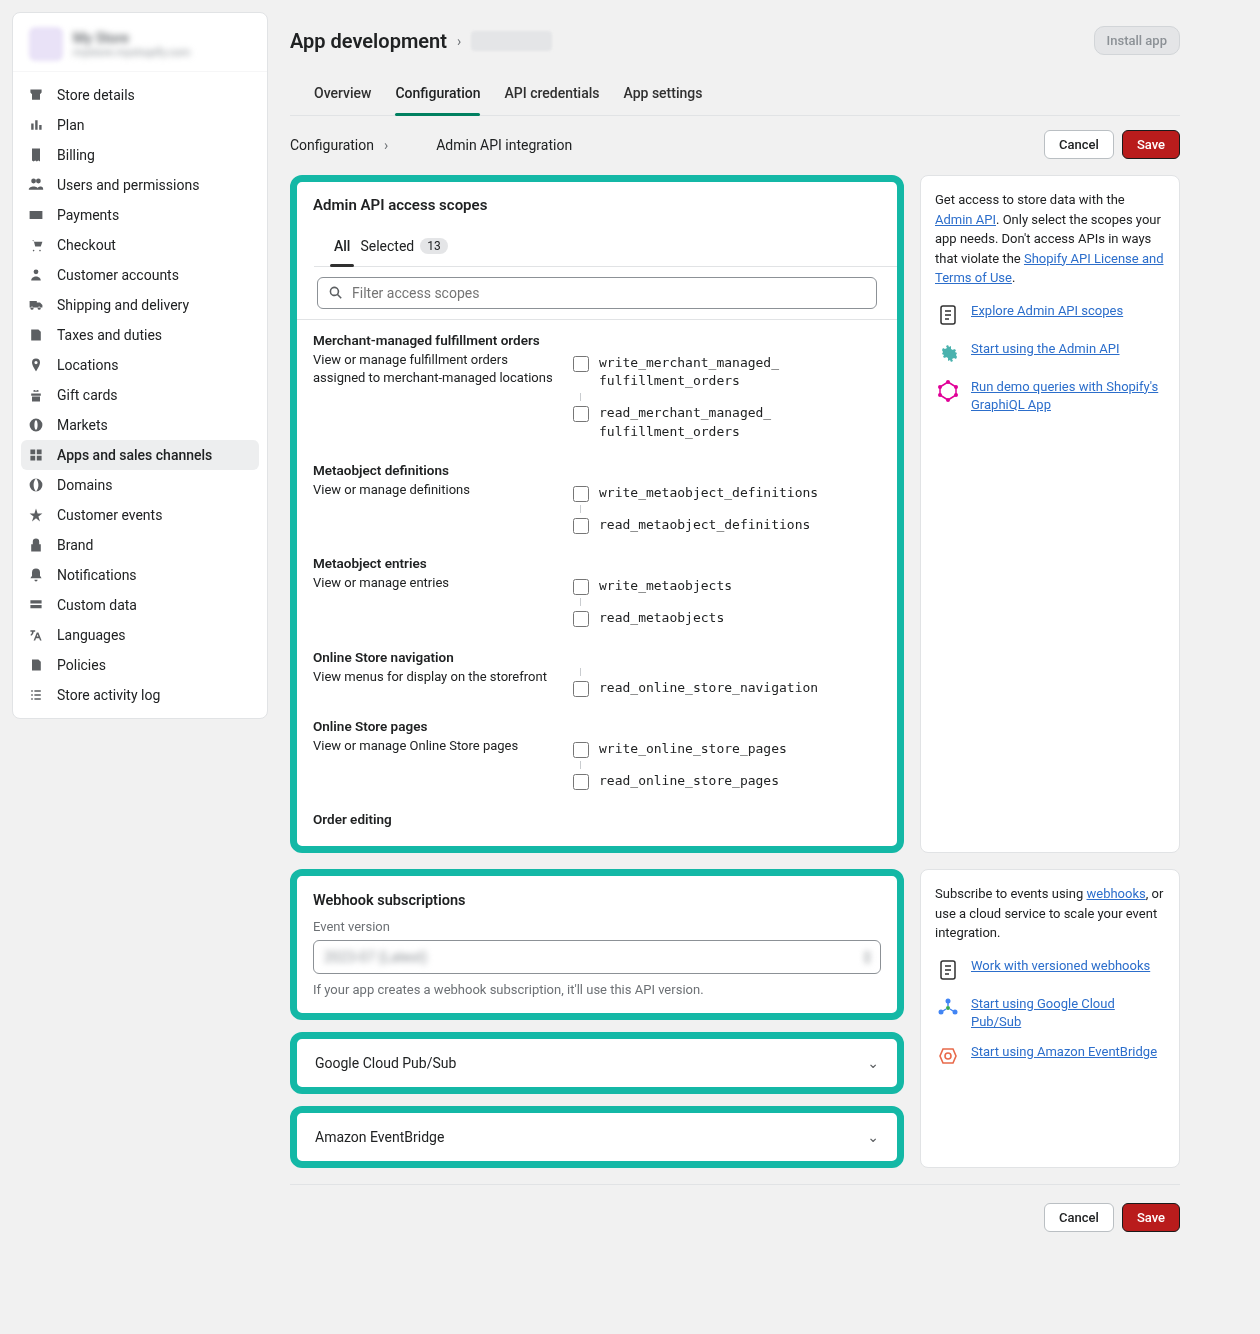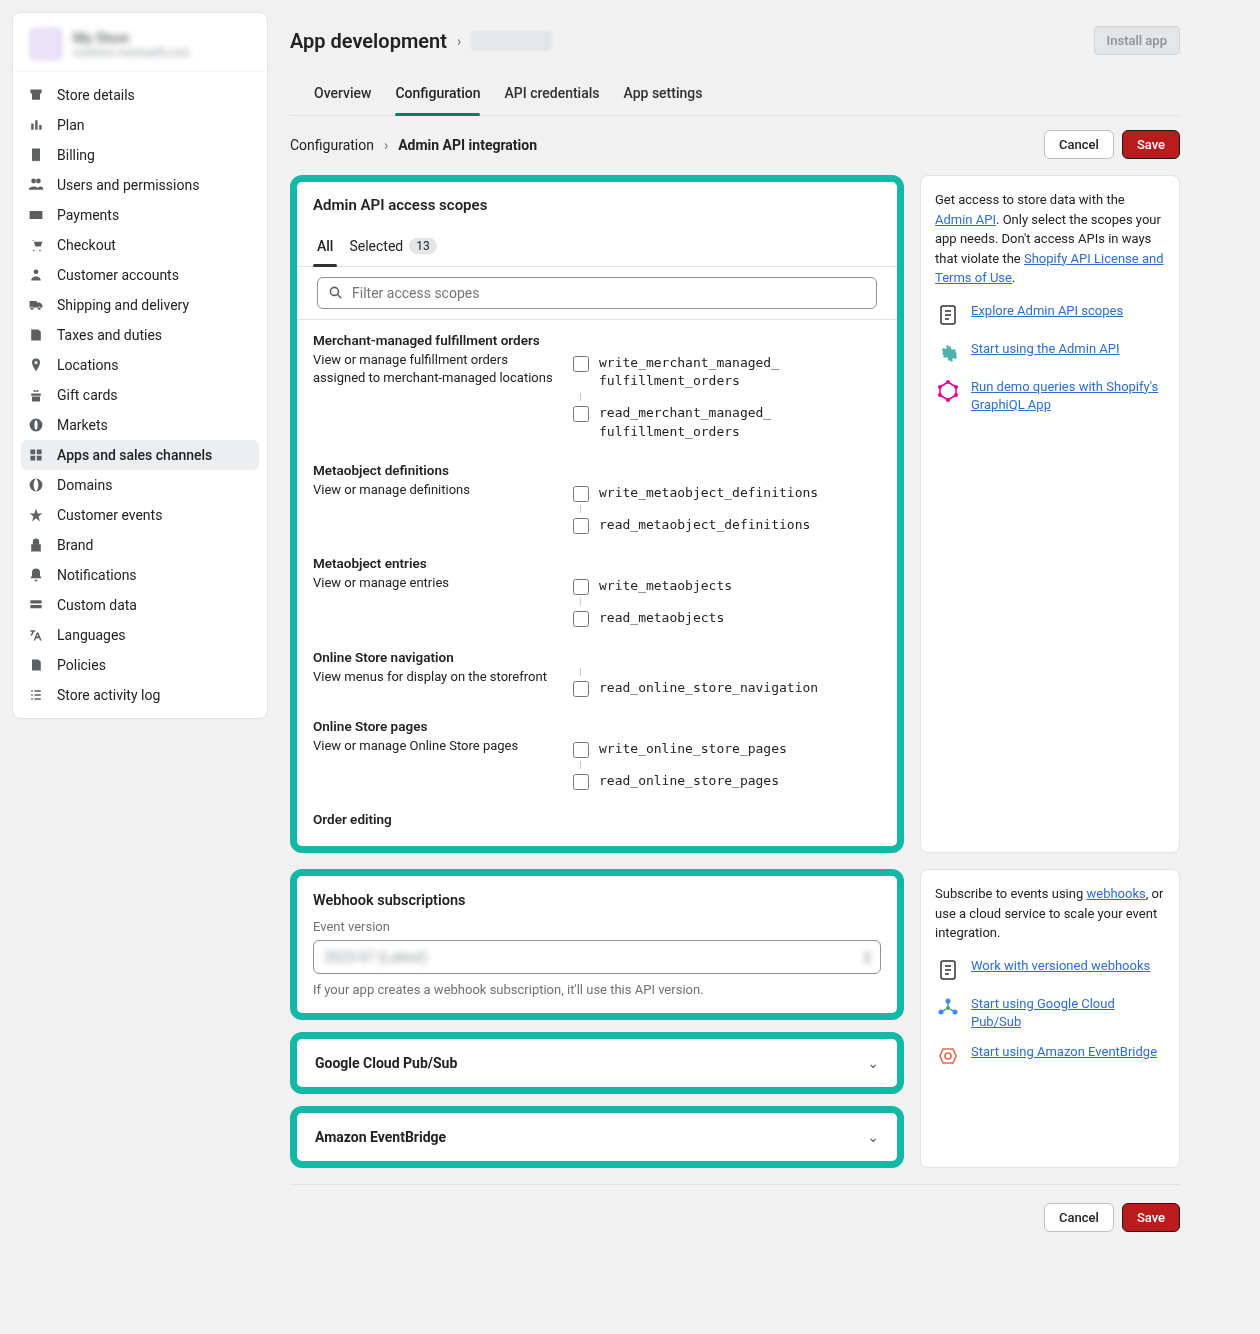--- a/index.html
+++ b/index.html
@@ -19,44 +19,44 @@
   .nav-item.active { background:#edeeef; border-radius:6px; margin: 0 8px; padding: 6px 6px; font-weight:500;}
   .nav-item.active .nav-icon { margin-left:0;}
 
   
   .main { flex:1; padding: 16px 40px 40px 10px; max-width: 940px;}
   .page-head { display:flex; align-items:center; justify-content:space-between; padding: 10px 0 16px 0;}
   .page-title-wrap { display:flex; align-items:center; gap:10px; }
   .page-title { font-size: 20px; font-weight:600;}
   .chev { color:#6d7175;}
   .app-name-blur { display:inline-block; background:#e4e5e7; color:#e4e5e7; border-radius:4px; padding:2px 18px; filter: blur(1px); font-weight:600;}
-  .install-btn { background:#e4e5e7; color:#8c9196; border:1px solid #d2d5d8; padding:6px 12px; border-radius:4px; font-size:13px; font-weight:500; cursor:not-allowed;}
+  .install-btn { background:#e4e5e7; color:#8c9196; border:1px solid #d2d5d8; padding:6px 12px; border-radius:10px; font-size:13px; font-weight:500; cursor:not-allowed;}
   .tabs { display:flex; gap:24px; border-bottom:1px solid #e1e3e5; padding: 0 0 0 24px;}
   .tab { padding: 14px 0 14px 0; font-size:14px; color:#303030; cursor:pointer; position:relative; font-weight:500;}
   .tab.active::after { content:""; position:absolute; left:0; right:0; bottom:-1px; height:3px; background:#008060; border-radius:2px;}
   .tab.active { color:#202223; }
 
   .subhead { display:flex; justify-content:space-between; align-items:center; padding:14px 0 16px 0;}
   .breadcrumb { display:flex; gap:10px; align-items:center; font-size:14px;}
-  .breadcrumb span:last-child { font-weight:700; }
+  .breadcrumb span:last-child { font-weight:400;margin-left:38px; }
   .btn-group { display:flex; gap:8px; }
   .btn { padding:6px 14px; border-radius:6px; font-size:13px; font-weight:500; cursor:pointer; border:1px solid #babfc3; background:#fff; color:#202223;}
   .btn.primary { background:#b91c1c; border-color:#1a1a1a; color:#fff;}
 
   .content-row { display:flex; gap:16px; margin-bottom:16px;}
   .card { background:#fff; border:7px solid #14b8a6; border-radius:12px; flex:1; }
   .side-card { width: 260px; flex:0 0 260px; background:#fff; border:1px solid #e1e3e5; border-radius:8px; padding:14px; font-size:13px;}
   .side-card p { line-height:1.5; margin-bottom:14px; color:#202223;}
   .side-card a { color:#2c6ecb; text-decoration:underline; }
   .side-link-row { display:flex; gap:10px; align-items:flex-start; margin: 8px 0 12px 0;}
   .side-link-row .link-icon { width:26px; height:26px; flex-shrink:0; display:flex; align-items:center; justify-content:center;}
   .side-link-row a { font-size:13px; line-height:1.4;}
 
   .card-header { padding:14px 16px; font-weight:600; font-size:15px;}
-  .scope-tabs { display:flex; gap:8px; border-bottom:1px solid #e1e3e5; padding:0 16px;}
+  .scope-tabs { display:flex; gap:2px; border-bottom:1px solid #e1e3e5; padding:0 16px;margin-left:17px;}
   .scope-tab { padding:10px 4px 12px 4px; font-size:14px; cursor:pointer; display:flex; align-items:center; gap:6px; position:relative;}
   .scope-tab.active { font-weight:500;}
   .scope-tab.active::after { content:""; position:absolute; left:0; right:0; bottom:-1px; height:3px; background:#303030; border-radius:2px;}
   .badge { background:#e4e5e7; border-radius:10px; padding:1px 7px; font-size:12px;}
 
   .search-wrap { padding:10px 20px;}
   .search { display:flex; align-items:center; gap:8px; border:1px solid #8c9196; border-radius:6px; padding:7px 10px;}
   .search input { border:none; outline:none; flex:1; font-size:14px;}
   .search-icon { color:#5c5f62; width:16px; height:16px;}
 
@@ -72,21 +72,21 @@
   .check-connector { border-left:1px solid #c9cccf; height:8px; margin-left:9px;}
 
   .webhook-body { padding:16px;}
   .small-label { font-size:13px; color:#6d7175; margin-bottom:6px;}
   .select-wrap { border:1px solid #8c9196; border-radius:6px; padding:8px 10px; display:flex; justify-content:space-between; align-items:center; margin-bottom:8px; background:#fff;}
   .select-wrap span { filter:blur(3px); color:#8c9196;}
   .stepper { font-size:11px; color:#5c5f62; display:flex; flex-direction:column; line-height:8px;}
   .help-text { font-size:13px; color:#6d7175;}
 
   .collapse-card { display:flex; justify-content:space-between; align-items:center; padding:16px 18px; cursor:pointer;}
-  .collapse-card h4 { font-size:14px; font-weight:700;}
+  .collapse-card h4 { font-size:14px; font-weight:400;}
   .chevron-icon { color:#5c5f62;}
 
   .bottom-actions { display:flex; justify-content:flex-end; gap:8px; padding-top:6px; border-top:1px solid #e1e3e5; margin-top:10px; padding-top:18px;}
 </style>
 </head>
 <body>
 
 <div class="app">
 
   <aside class="sidebar">

